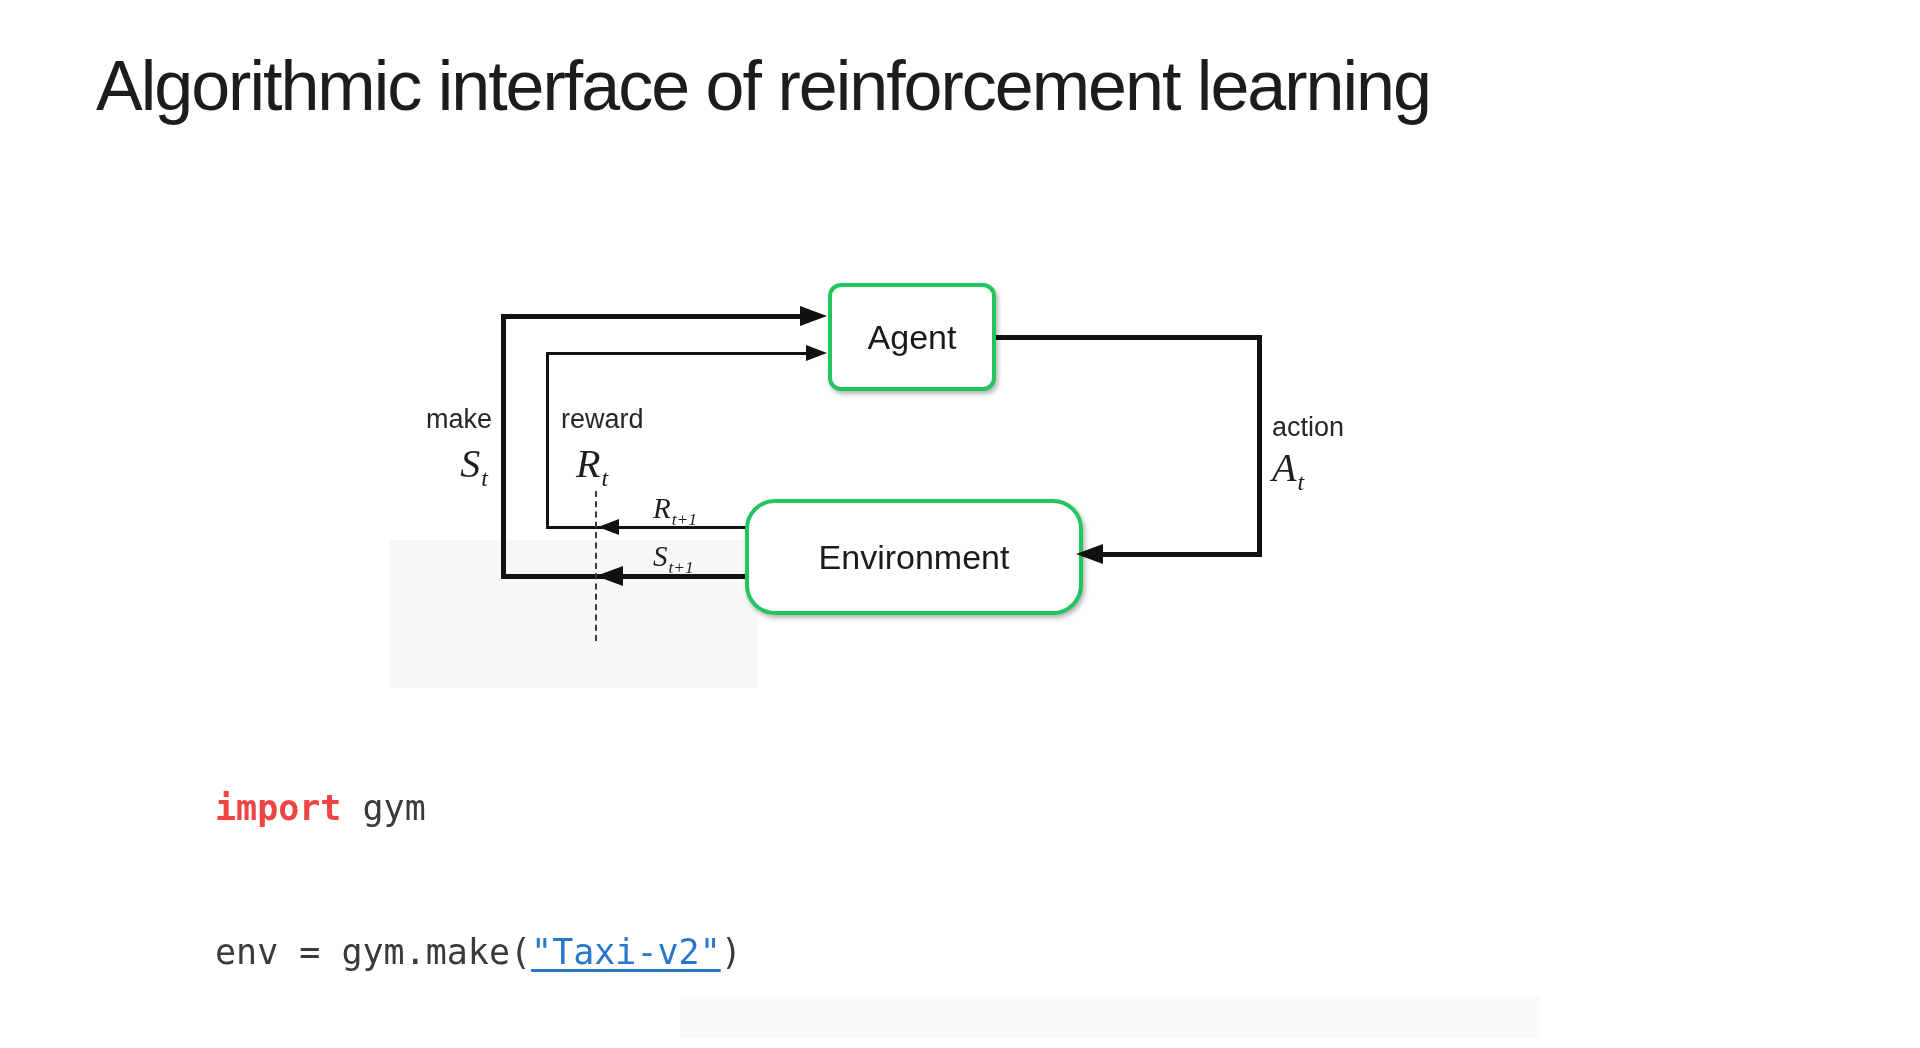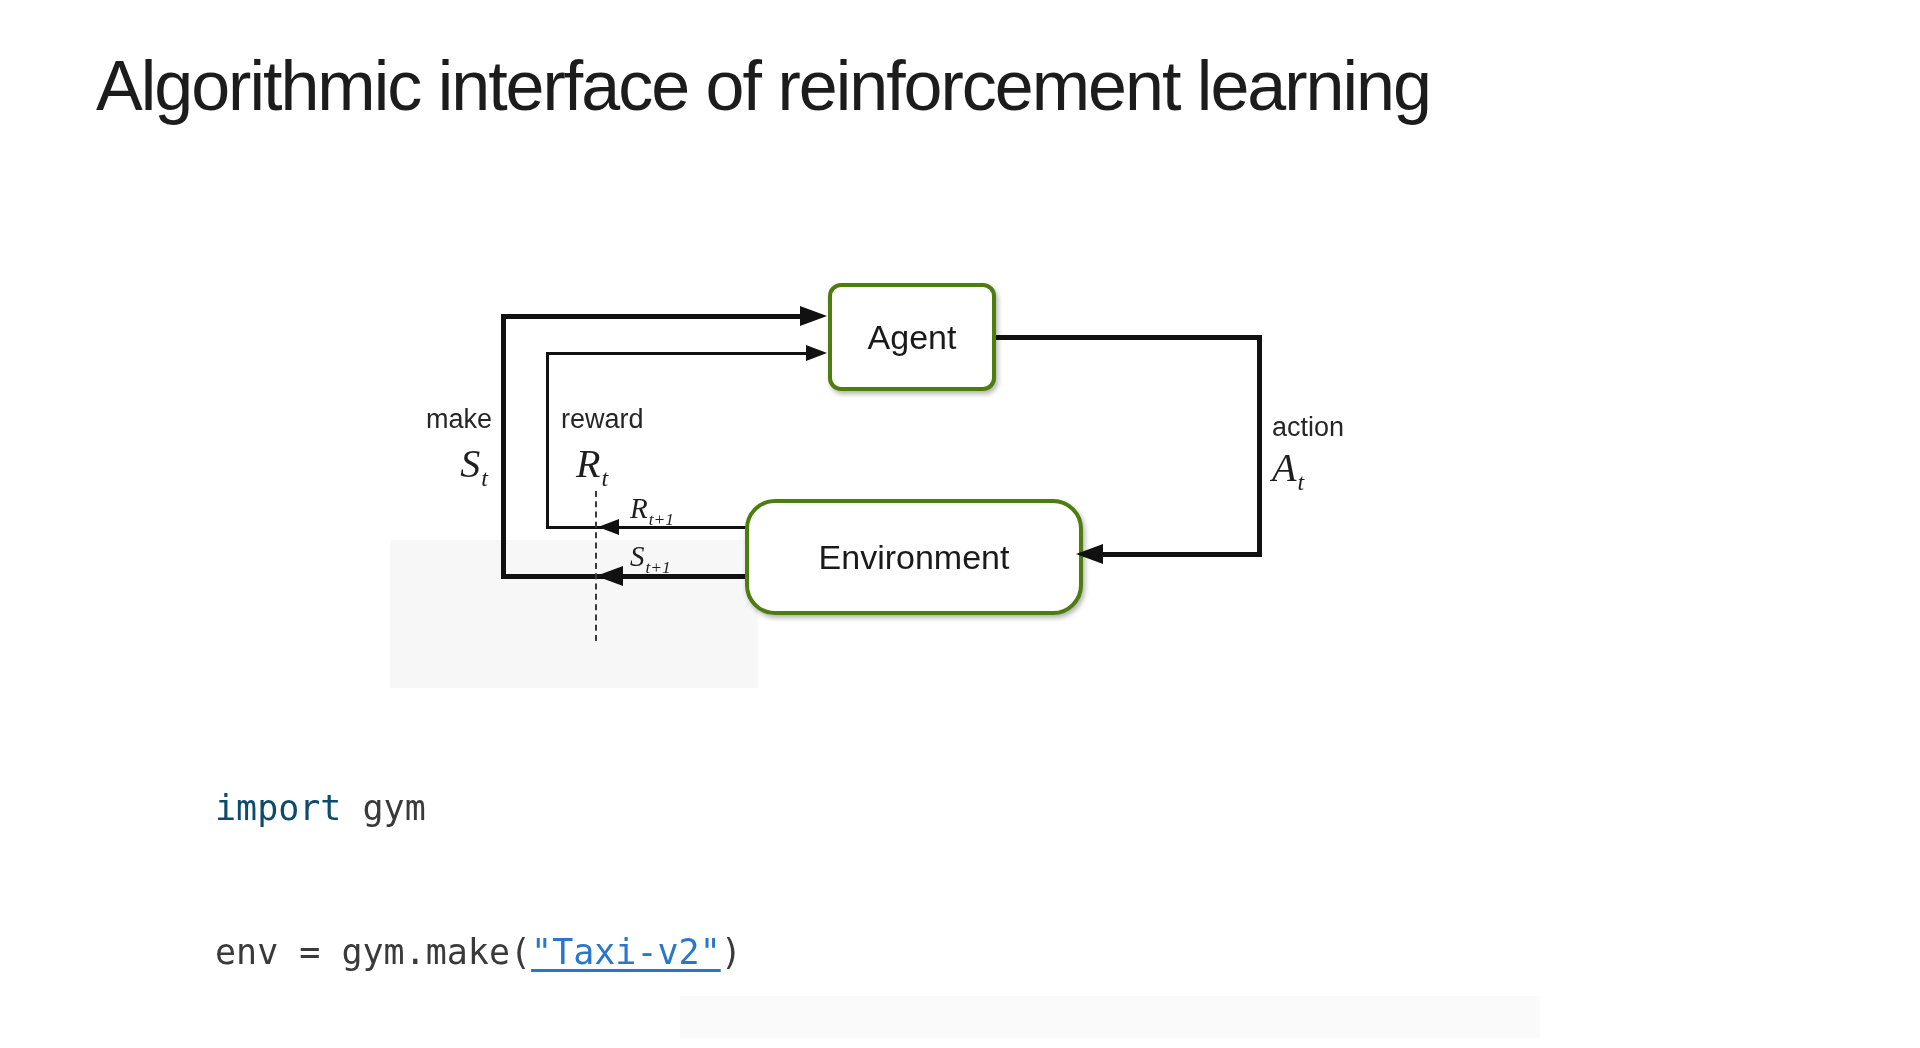--- a/index.html
+++ b/index.html
@@ -14,50 +14,50 @@
     color:#1c1c1c;
     margin-left:16px;
   }
   
   .artifact { position:absolute; background:#f7f7f7; }
   .artifact.b { background:#fafafa; }
 
   
   .ln { position:absolute; background:#111; }
   .box {
-    position:absolute; background:#fff; border:4px solid #4d7c0f; border-radius:15px;
+    position:absolute; background:#fff; border:4px solid #22c55e; border-radius:15px;
     box-shadow:2px 3px 5px rgba(0,0,0,0.30);
     display:flex; align-items:center; justify-content:center;
     font-size:34px; color:#1a1a1a;
   }
   .arr { position:absolute; width:0; height:0; }
   .arr.rt { border-top:10px solid transparent; border-bottom:10px solid transparent; border-left:27px solid #111; }
   .arr.rn { border-top:8px solid transparent;  border-bottom:8px solid transparent;  border-left:21px solid #111; }
   .arr.lt { border-top:10px solid transparent; border-bottom:10px solid transparent; border-right:27px solid #111; }
   .arr.ln2{ border-top:8px solid transparent;  border-bottom:8px solid transparent;  border-right:21px solid #111; }
   .dashed {
     position:absolute; width:0; border-left:2px dashed #3a3a3a;
   }
   .dlabel { position:absolute; font-size:27px; color:#262626; }
   .dlabel.ra { text-align:right; }
   .msym {
     position:absolute; font-family:"Liberation Serif", serif; font-style:italic;
     font-size:40px; color:#1e1e1e;
   }
-  .msym.sm { font-size:29px; }
+  .msym.sm { font-size:29px;margin-left:23px; }
   .msym sub { font-size:0.60em; font-style:italic; margin-left:1px; }
   .msym.ra { text-align:right; }
 
   
   #code {
     position:absolute; left:215px; top:688px;
     font-family:"DejaVu Sans Mono", "Liberation Mono", monospace;
     font-size:35px; line-height:48px; color:#3a3a3a; white-space:pre;
   }
-  .kw  { font-weight:normal; color:#0c4a6e;text-align:center; }
+  .kw  { font-weight:bold; color:#ef4444;text-align:center; }
   .lnk {
     color:#2877cd; text-decoration:underline;
     text-decoration-thickness:2.5px; text-underline-offset:5px;
     cursor:pointer;
   }
 </style>
 </head>
 <body>
 
 <div id="slide">

